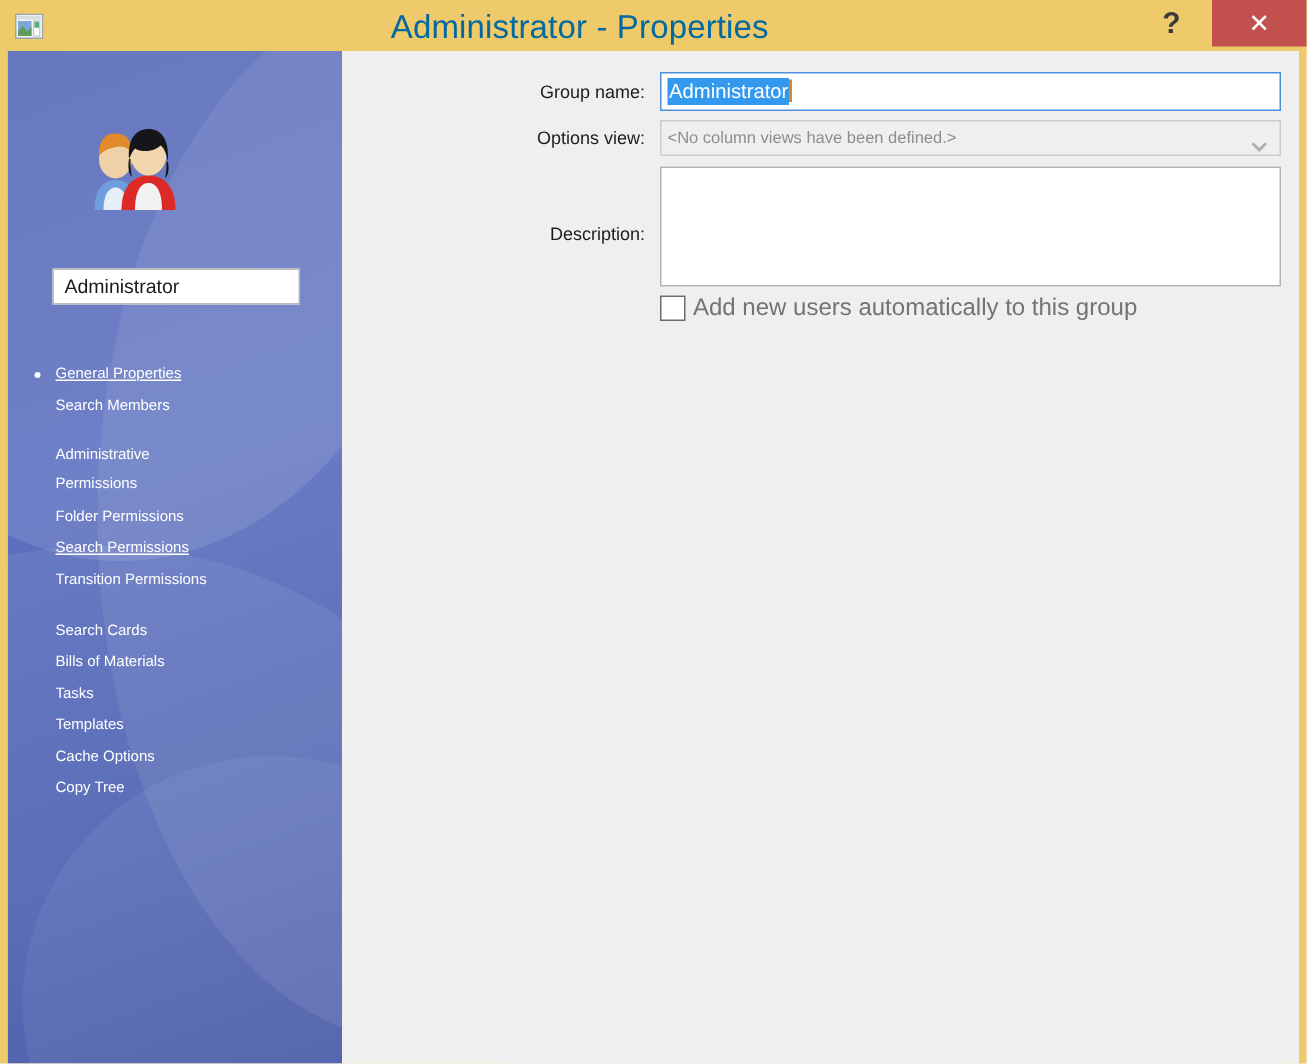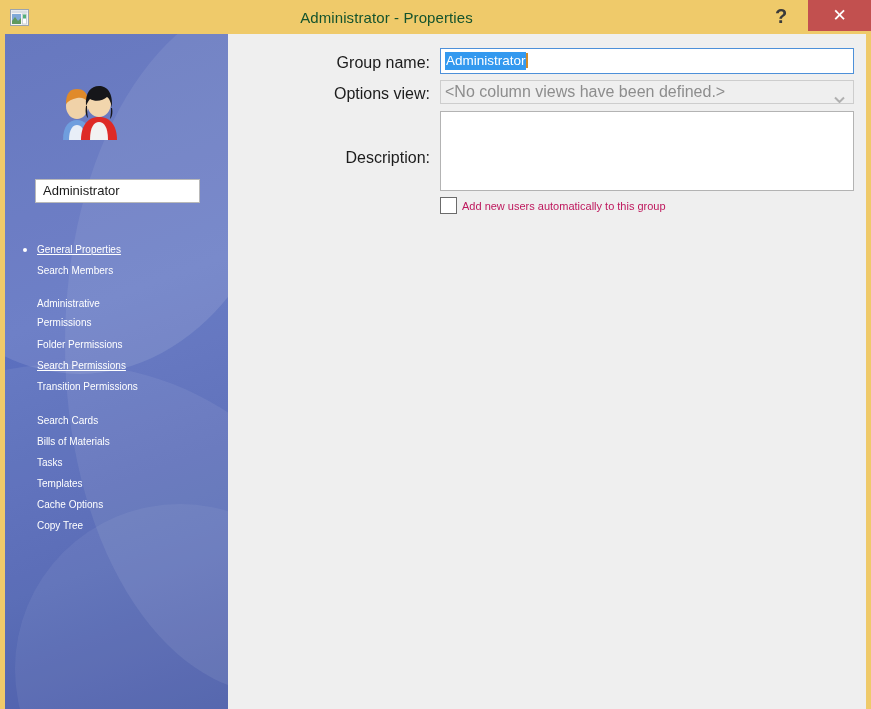--- a/index.html
+++ b/index.html
@@ -35,22 +35,22 @@
     left: 10px; top: 9px;
     width: 19px; height: 17px;
   }
   .title-text {
     position: absolute;
     left: 0; top: 0;
     width: 773px;
     height: 36px;
     line-height: 36px;
     text-align: center;
-    font-size: 15px;
-    color: #14532d;
+    font-size: 22px;
+    color: #0369a1;
     letter-spacing: .1px;
   }
   .help-btn {
     position: absolute;
     right: 70px; top: 0;
     width: 40px; height: 32px;
     line-height: 32px;
     text-align: center;
     font-size: 20px;
     font-weight: bold;
@@ -176,21 +176,21 @@
   .main {
     position: absolute;
     left: 223px; top: 0;
     width: 638px;
     height: 675px;
     background: #efefef;
   }
   .field-label {
     position: absolute;
     text-align: right;
-    font-size: 16px;
+    font-size: 12px;
     color: #1c1c1c;
     width: 130px;
   }
 
   .input-groupname {
     position: absolute;
     left: 212px; top: 14px;
     width: 414px; height: 26px;
     background: #ffffff;
     border: 1px solid #4d90d9;
@@ -215,21 +215,21 @@
     vertical-align: -3px;
   }
 
   .input-columnview {
     position: absolute;
     left: 212px; top: 46px;
     width: 414px; height: 24px;
     background: #efefef;
     border: 1px solid #cdcdcd;
     box-sizing: border-box;
-    font-size: 16px;
+    font-size: 11px;
     color: #8d8d8d;
     line-height: 22px;
     padding-left: 4px;
     white-space: nowrap;
     overflow: hidden;
   }
   .cv-arrow {
     position: absolute;
     right: 8px; top: 7px;
     width: 11px; height: 8px;
@@ -255,22 +255,22 @@
     width: 17px; height: 17px;
     background: #ffffff;
     border: 1px solid #6b6b6b;
     box-sizing: border-box;
   }
   .check-label {
     position: absolute;
     left: 22px; top: 0;
     height: 18px;
     line-height: 18px;
-    font-size: 11px;
-    color: #be185d;
+    font-size: 16px;
+    color: #737373;
     white-space: nowrap;
   }
 </style>
 </head>
 <body>
 
 <div class="window">
 
   <div class="titlebar">
     <span class="title-icon">

